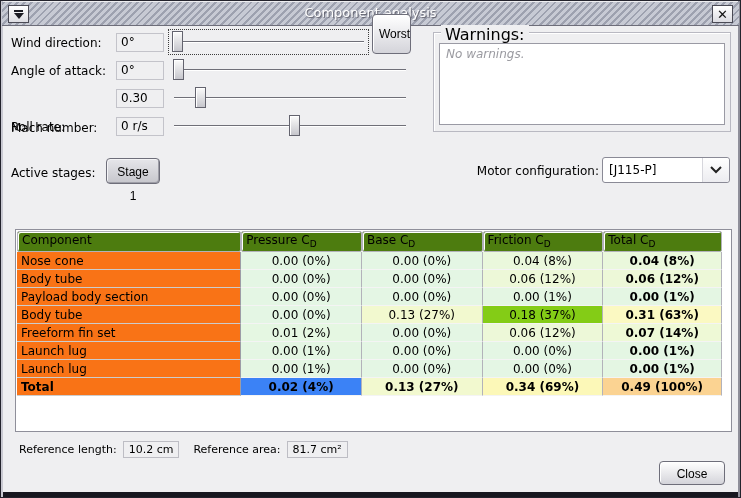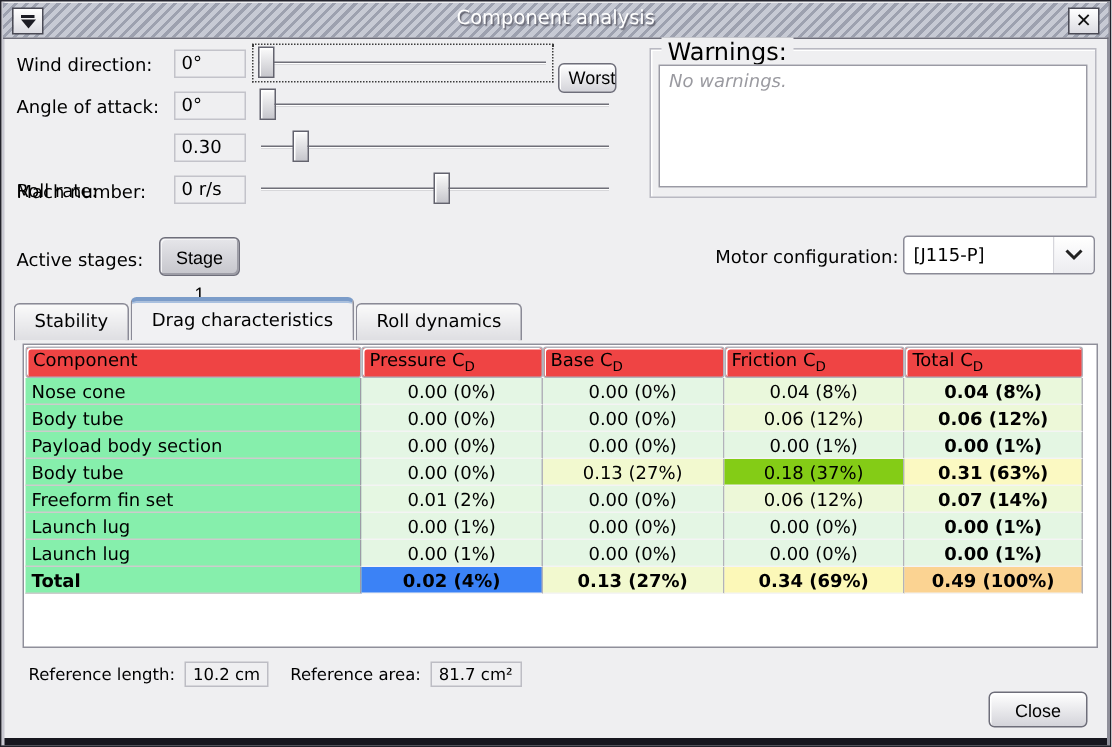--- a/index.html
+++ b/index.html
@@ -94,26 +94,26 @@
     border-top:3px solid #7b9cc9; box-shadow: inset 0 1px 0 #a8c0e0;
   }
 
   
   .scrollpane {
     position:absolute; left:14px; top:228px; width:717px; height:203px;
     background:#ffffff; border:1px solid #8f8f9a;
   }
   table.cd { border-collapse:separate; border-spacing:0; table-layout:fixed; margin:1px; width:705px; }
   table.cd th {
-    height:21px; background:#ef4444; border:1px solid #b2b2ba; border-radius:2px;
+    height:21px; background:#4d7c0f; border:1px solid #b2b2ba; border-radius:2px;
     box-shadow: inset 1px 1px 0 #ffffff;
     font-weight:normal; font-size:12px; text-align:left; padding:0 4px; white-space:nowrap; overflow:hidden;
   }
   table.cd td { height:18px; font-size:12px; white-space:nowrap; overflow:hidden; }
-  td.name-cell { background:#86efac; padding:0 4px; border-right:1px solid #9c9ca6; border-bottom:1px solid #cccccc; }
+  td.name-cell { background:#f97316; padding:0 4px; border-right:1px solid #9c9ca6; border-bottom:1px solid #cccccc; }
   td.val-cell { text-align:center; border-right:1px solid #b2b2ba; border-bottom:1px solid #f4f4f4; }
   td.total-col { font-weight:bold; }
   tr.total-row td { font-weight:bold; }
   sub { font-size:9px; }
 
   
   .footer-row { position:absolute; left:18px; top:440px; display:flex; align-items:center; font-size:11px; }
   .ref-box { border:1px solid #bdbdc4; background:#efeff1; padding:1px 5px; margin-left:6px; font-size:11px; }
   .ref-gap { width:14px; }
   .close-button { position:absolute; left:658px; top:460px; width:66px; height:24px; line-height:22px; }
@@ -136,21 +136,21 @@
       </div>
   </div>
 
   <div class="ctl-label" style="top:33px;">Wind direction:</div>
   <div class="ctl-value" style="top:32px;">0°</div>
   <div class="focus-ring" style="left:167px; top:28px; width:201px; height:26px;"></div>
   <div class="slider" style="left:169px; top:29px; width:197px;">
     <div class="track"></div>
     <div class="thumb" style="left:2px;"></div>
   </div>
-  <button class="btn" style="position:absolute; left:371px; top:41px; width:39px; height:20px;">Worst</button>
+  <button class="btn" style="position:absolute; left:371px; top:13px; width:39px; height:40px;">Worst</button>
 
   <div class="ctl-label" style="top:61px;">Angle of attack:</div>
   <div class="ctl-value" style="top:60px;">0°</div>
   <div class="slider" style="left:170px; top:57px; width:238px;">
     <div class="track"></div>
     <div class="thumb" style="left:2px;"></div>
   </div>
 
   <div class="ctl-label" style="top:89px;margin-top:29px;">Mach number:</div>
   <div class="ctl-value" style="top:88px;">0.30</div>
@@ -179,25 +179,20 @@
   <div class="motor-label">Motor configuration:</div>
   <div class="combo">
     <div class="combo-text">[J115-P]</div>
     <div class="combo-arrow">
       <svg width="12" height="8" viewBox="0 0 12 8">
           <polyline points="1,1 6,6 11,1" fill="none" stroke="#222" stroke-width="2"></polyline>
         </svg>
     </div>
   </div>
 
-  <div class="tabs">
-    <div class="tab">Stability</div>
-    <div class="tab active">Drag characteristics</div>
-    <div class="tab">Roll dynamics</div>
-  </div>
 
   <div class="scrollpane">
     <table class="cd">
       <colgroup>
           <col style="width:223px">
           <col style="width:120px">
           <col style="width:120px">
           <col style="width:120px">
           <col style="width:118px">
         </colgroup>

